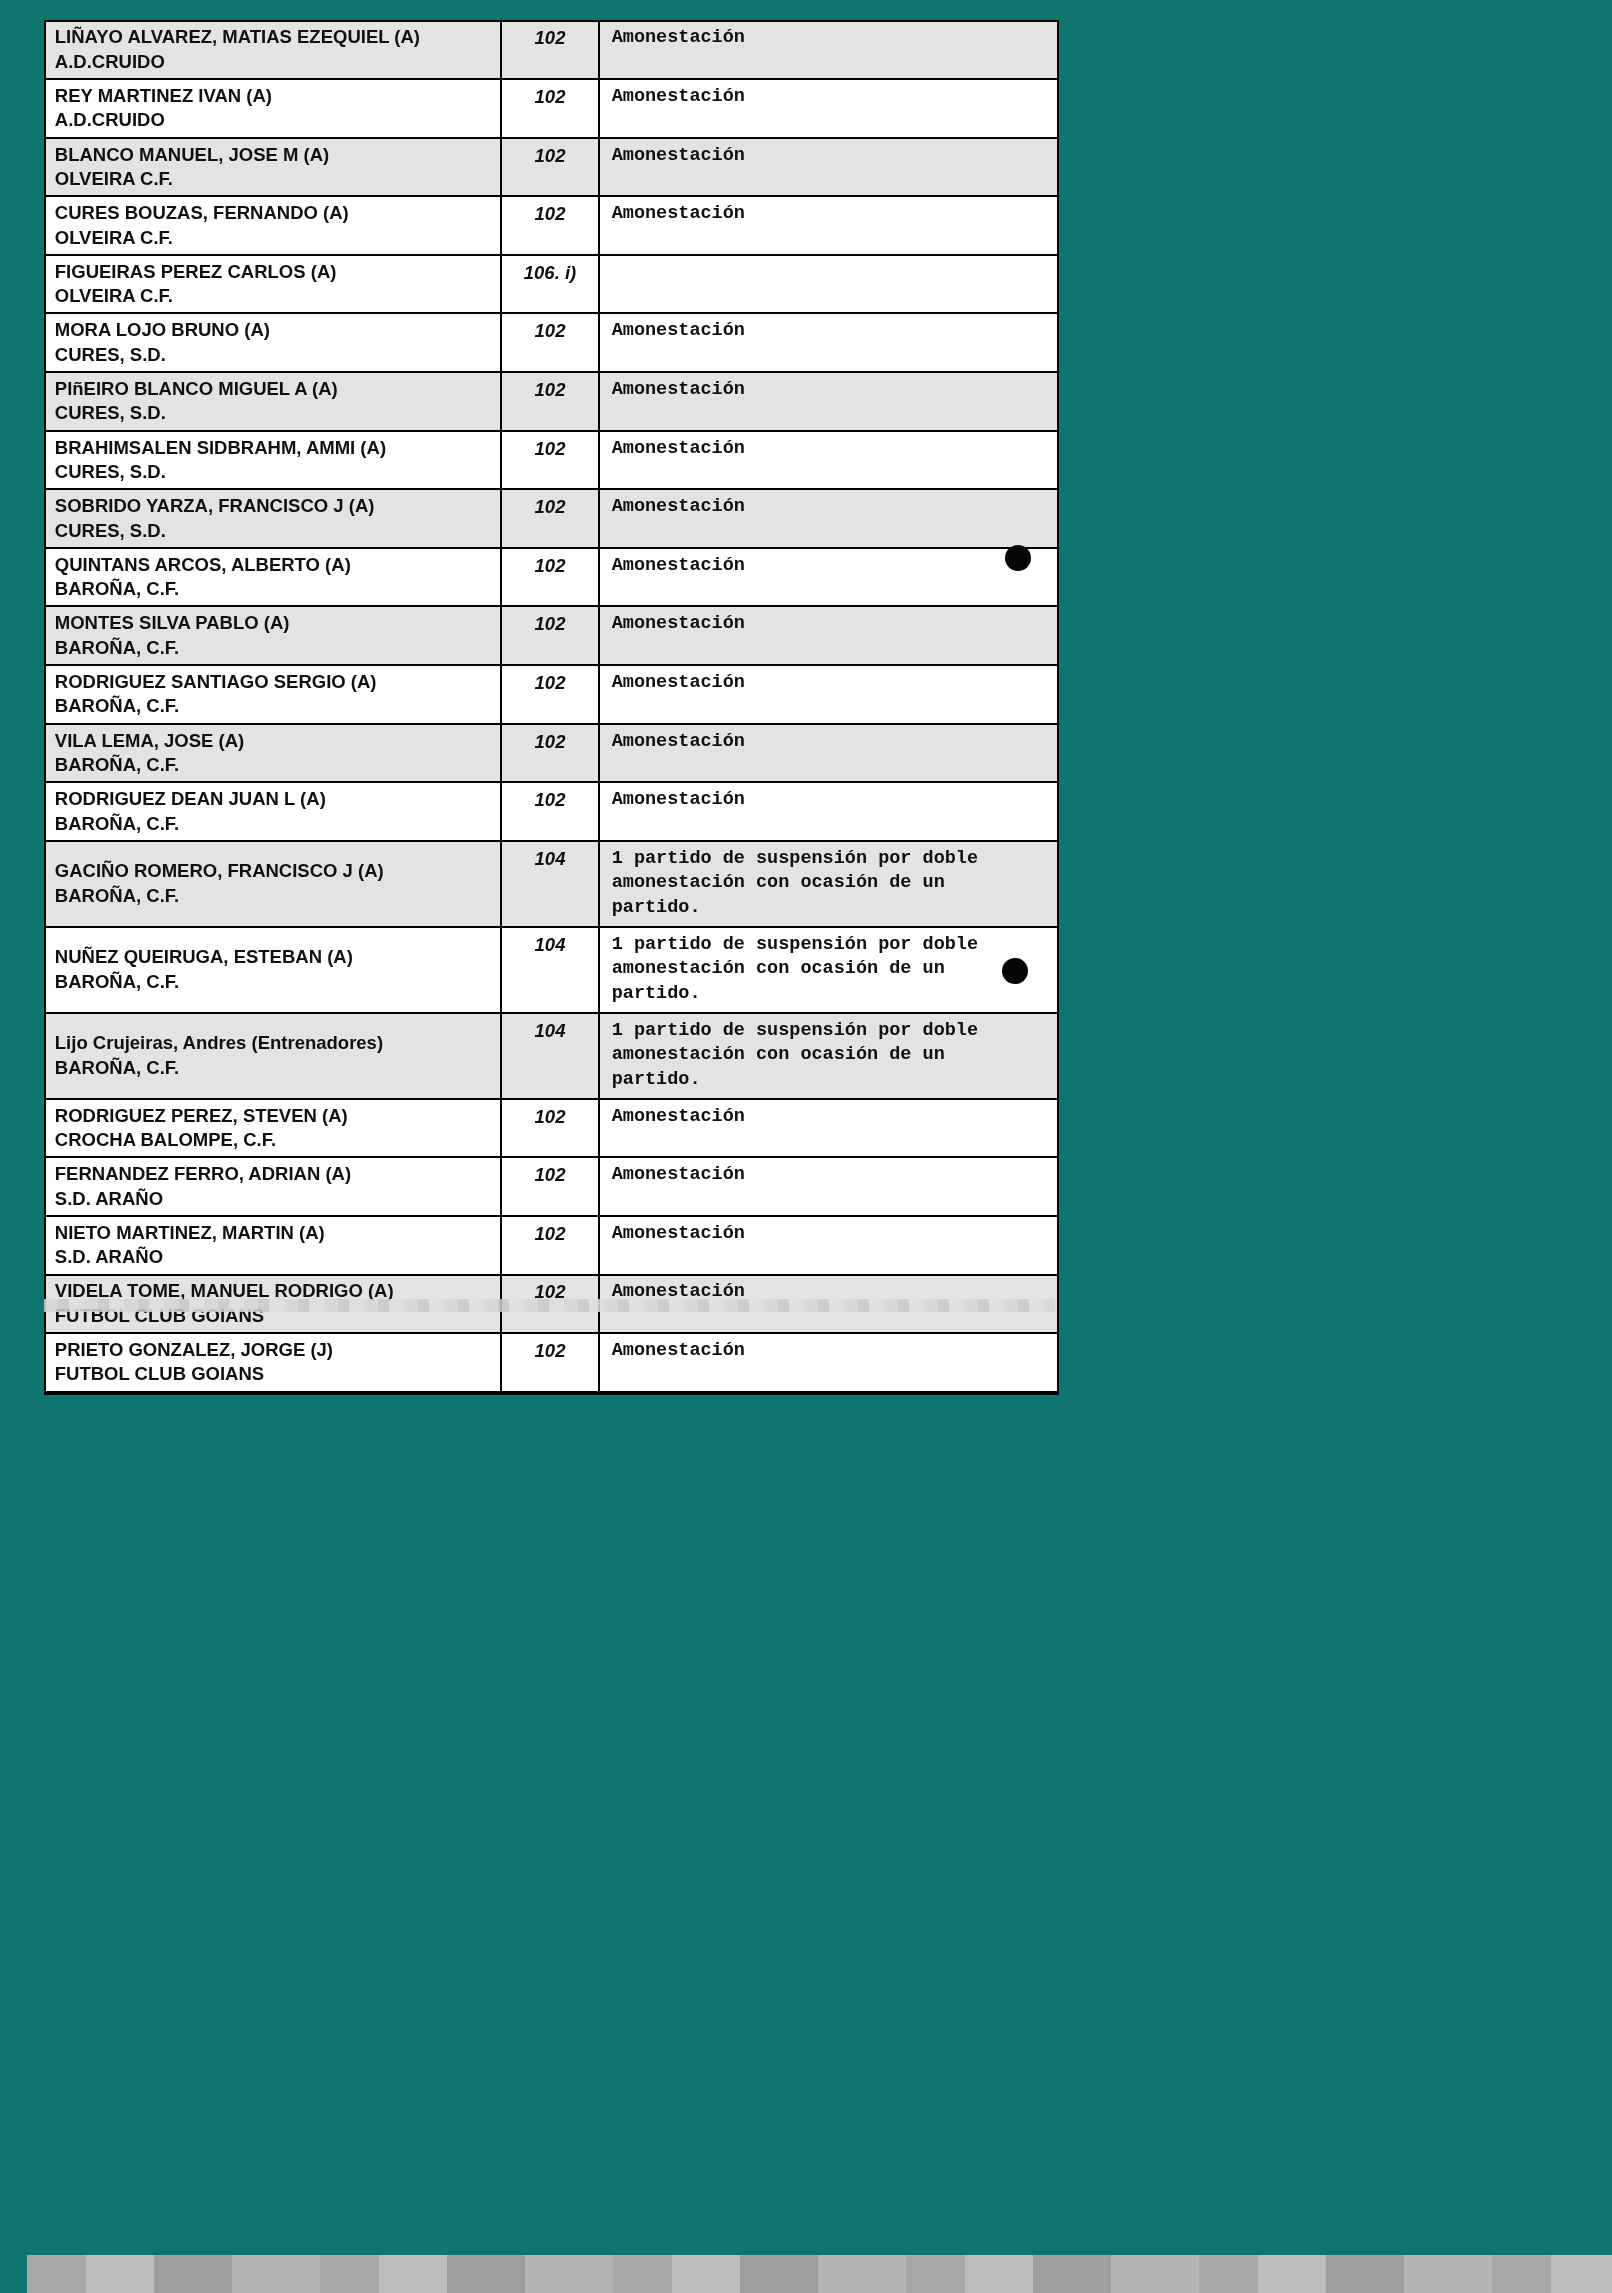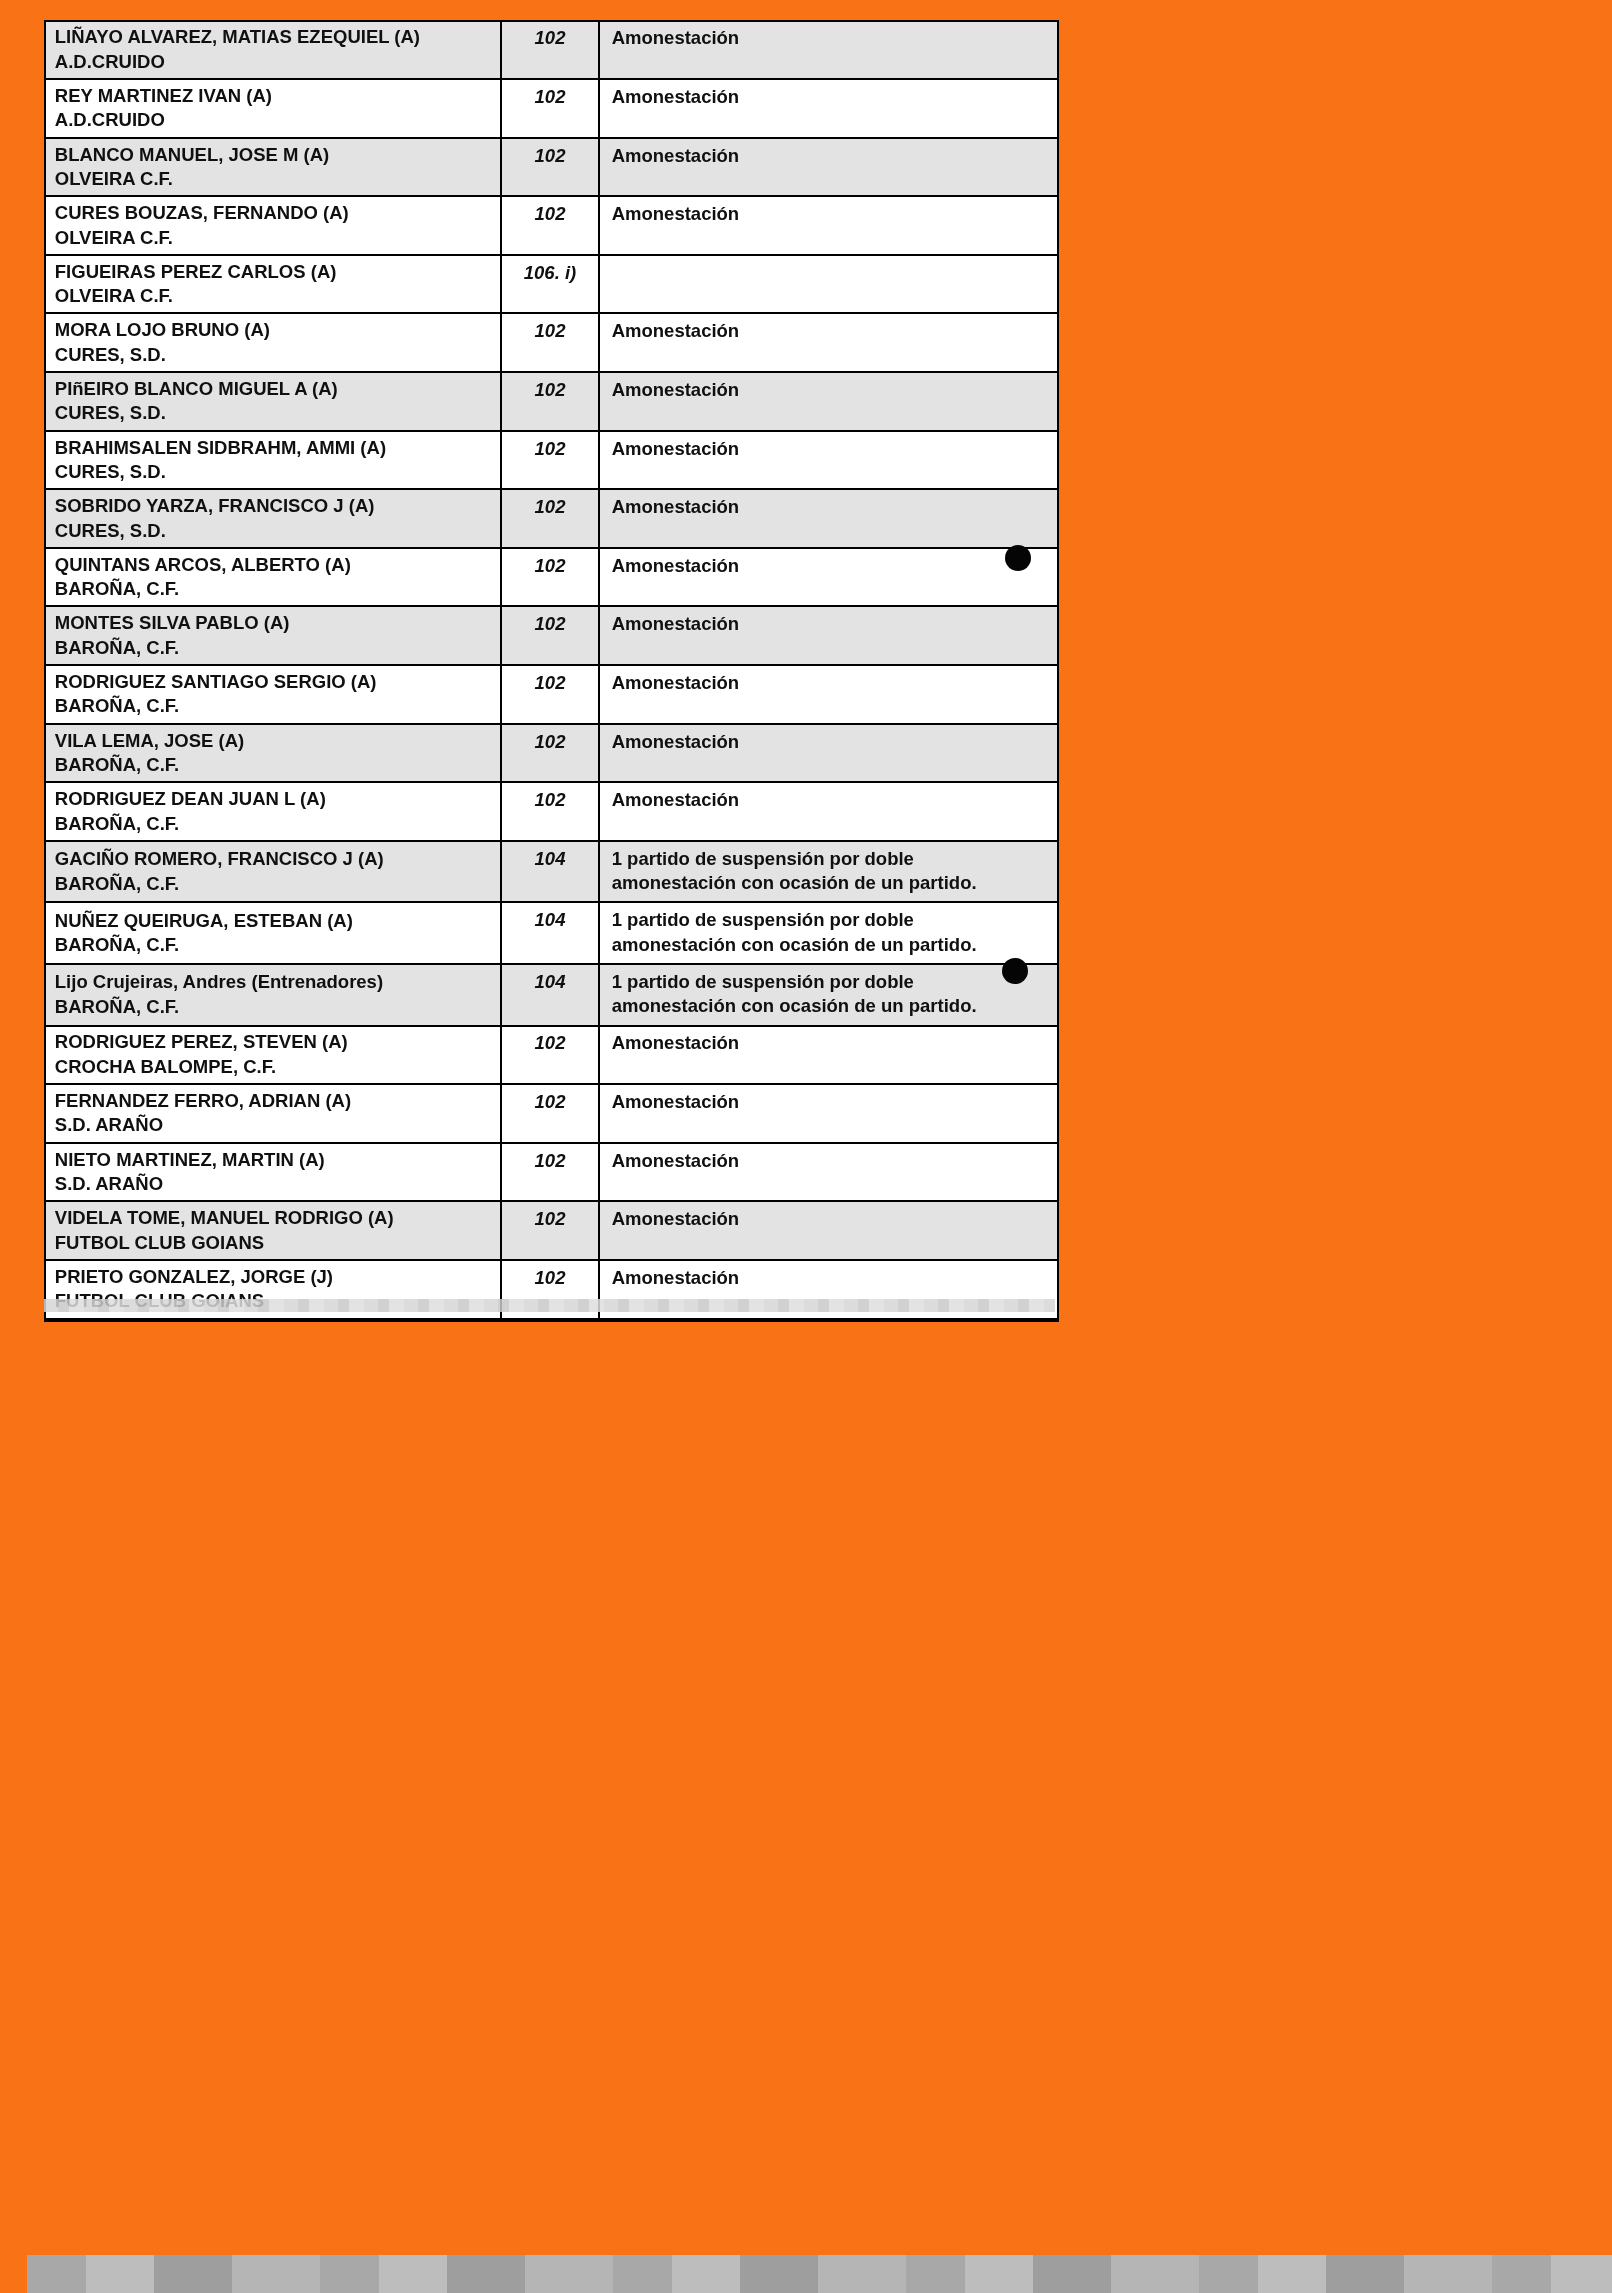--- a/index.html
+++ b/index.html
@@ -4,21 +4,21 @@
 <style>
   html, body {
     margin: 0;
     padding: 0;
     background: #888;
   }
   .page {
     position: relative;
     width: 1612px;
     height: 2294px;
-    background: #f97316;
+    background: #0f766e;
     overflow: hidden;
     font-family: "Liberation Sans", "DejaVu Sans", sans-serif;
     color: #101010;
   }
   .sanctions-table {
     position: absolute;
     left: 44px;
     top: 19.5px;
     width: 1011px;
     border: 2.9px solid #000;
@@ -48,20 +48,21 @@
     justify-content: center;
   }
   .c-article {
     border-right: 2px solid #000;
     text-align: center;
     padding-top: 4.9px;
     font-style: italic;
   }
   .c-sanction {
     padding: 4.9px 13.7px 5.9px 11.7px;
+    font-family: Liberation Mono, monospace;
   }
   .pname, .club { white-space: nowrap; }
   
   .scan-dot {
     position: absolute;
     width: 26px;
     height: 26px;
     border-radius: 50%;
     background: #050505;
   }

